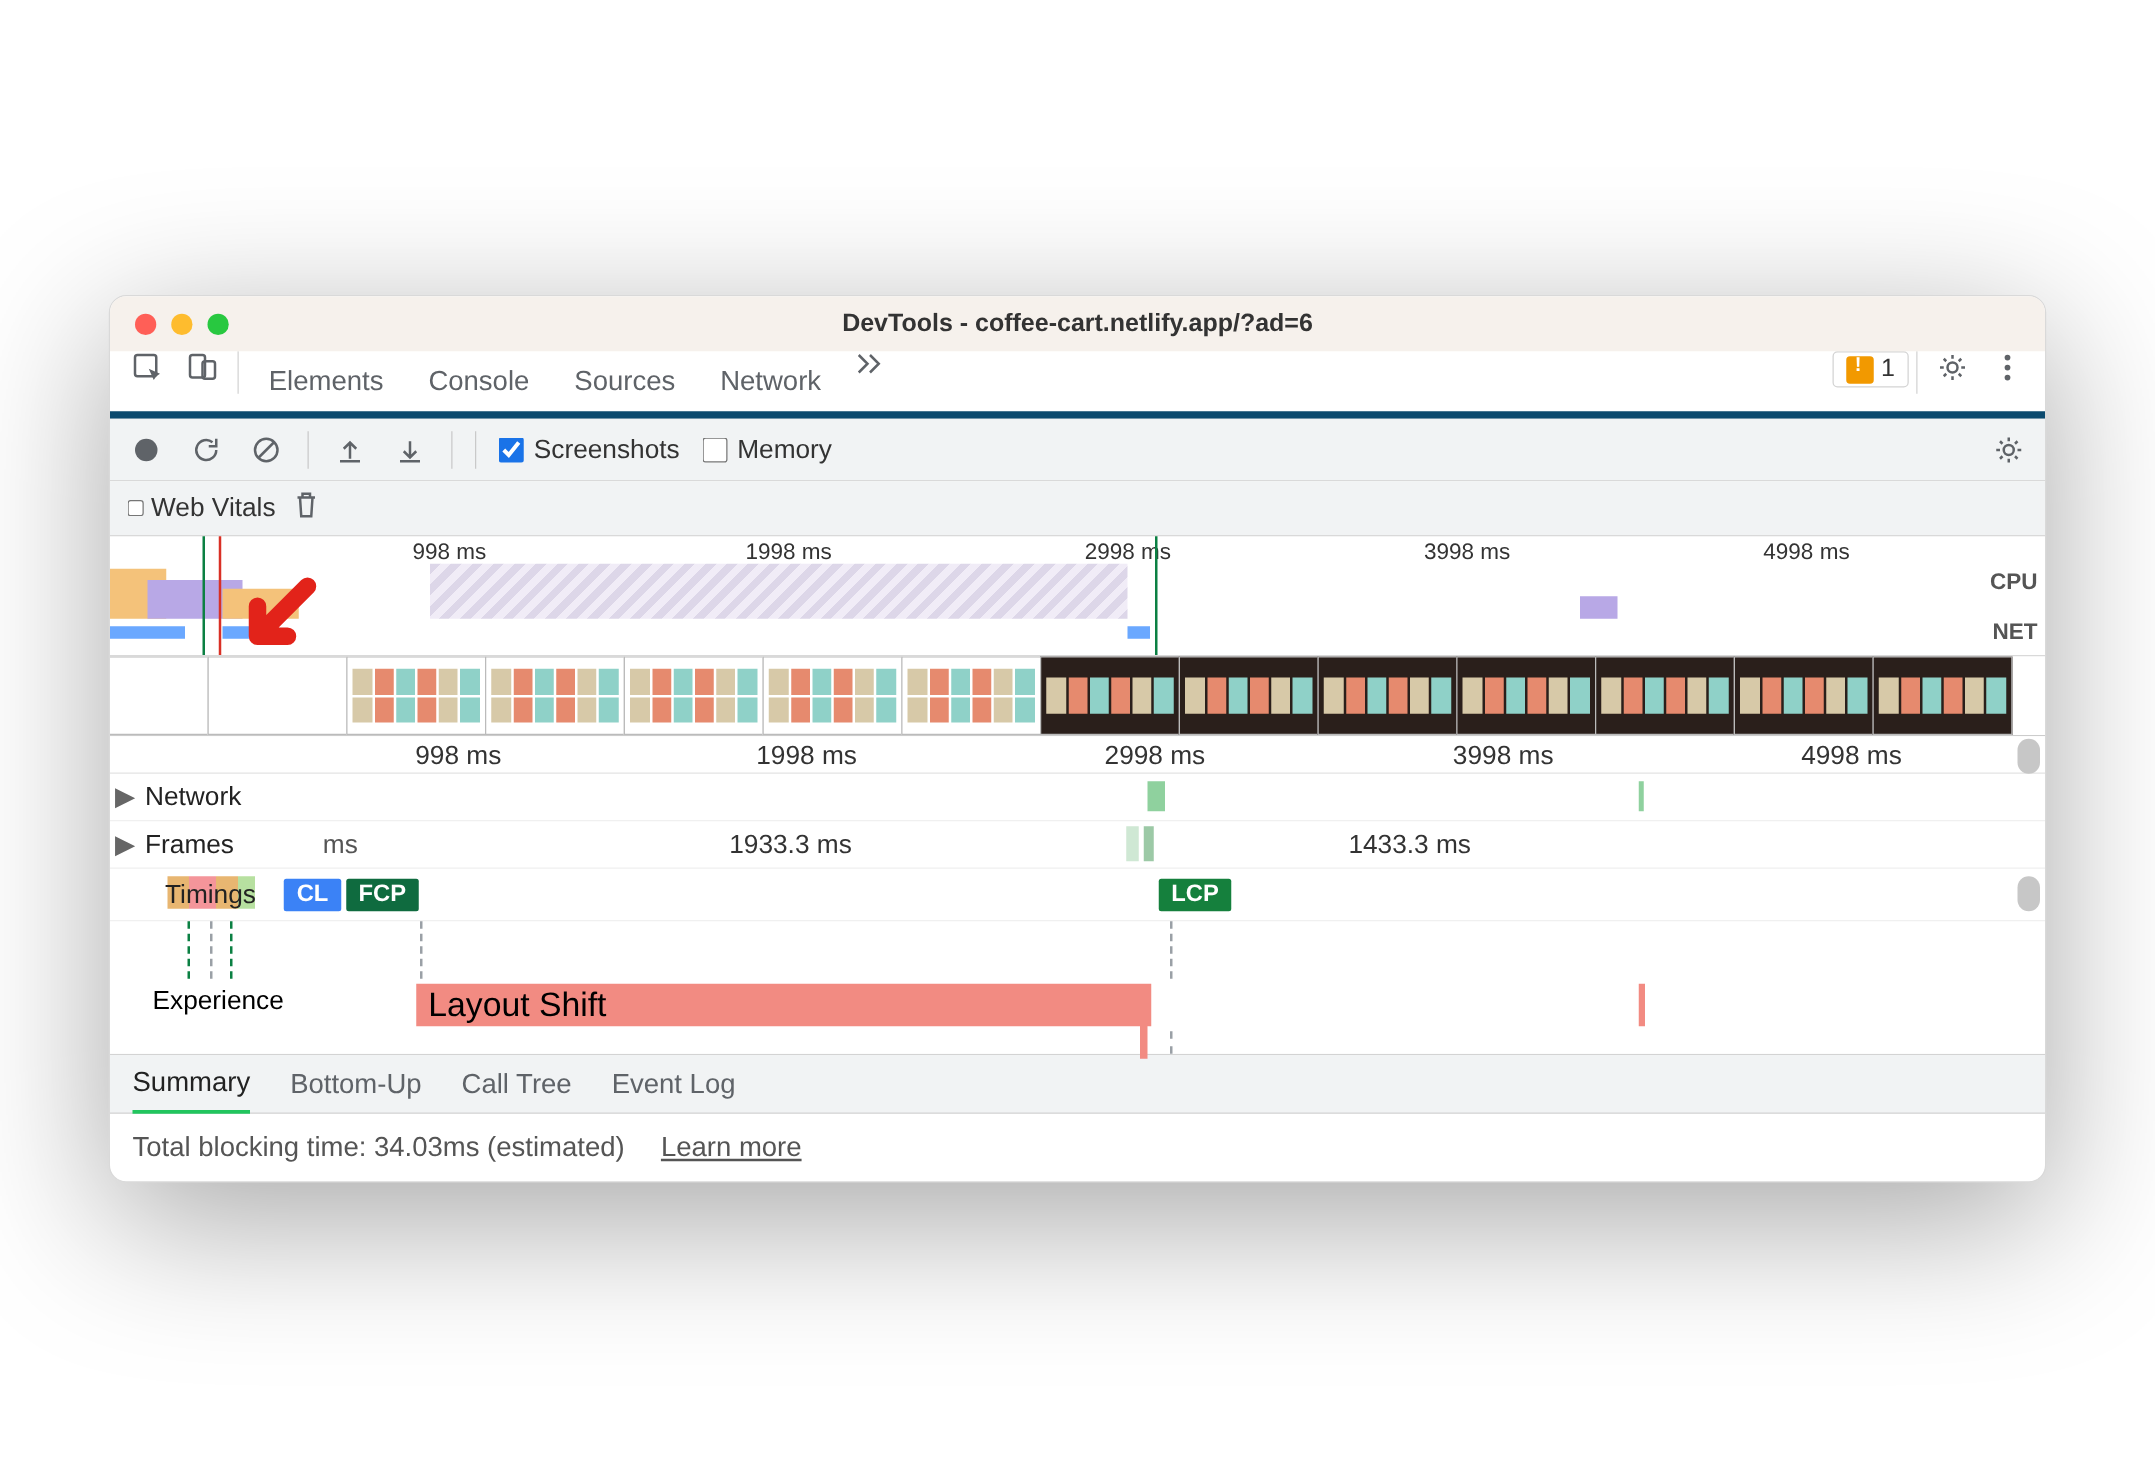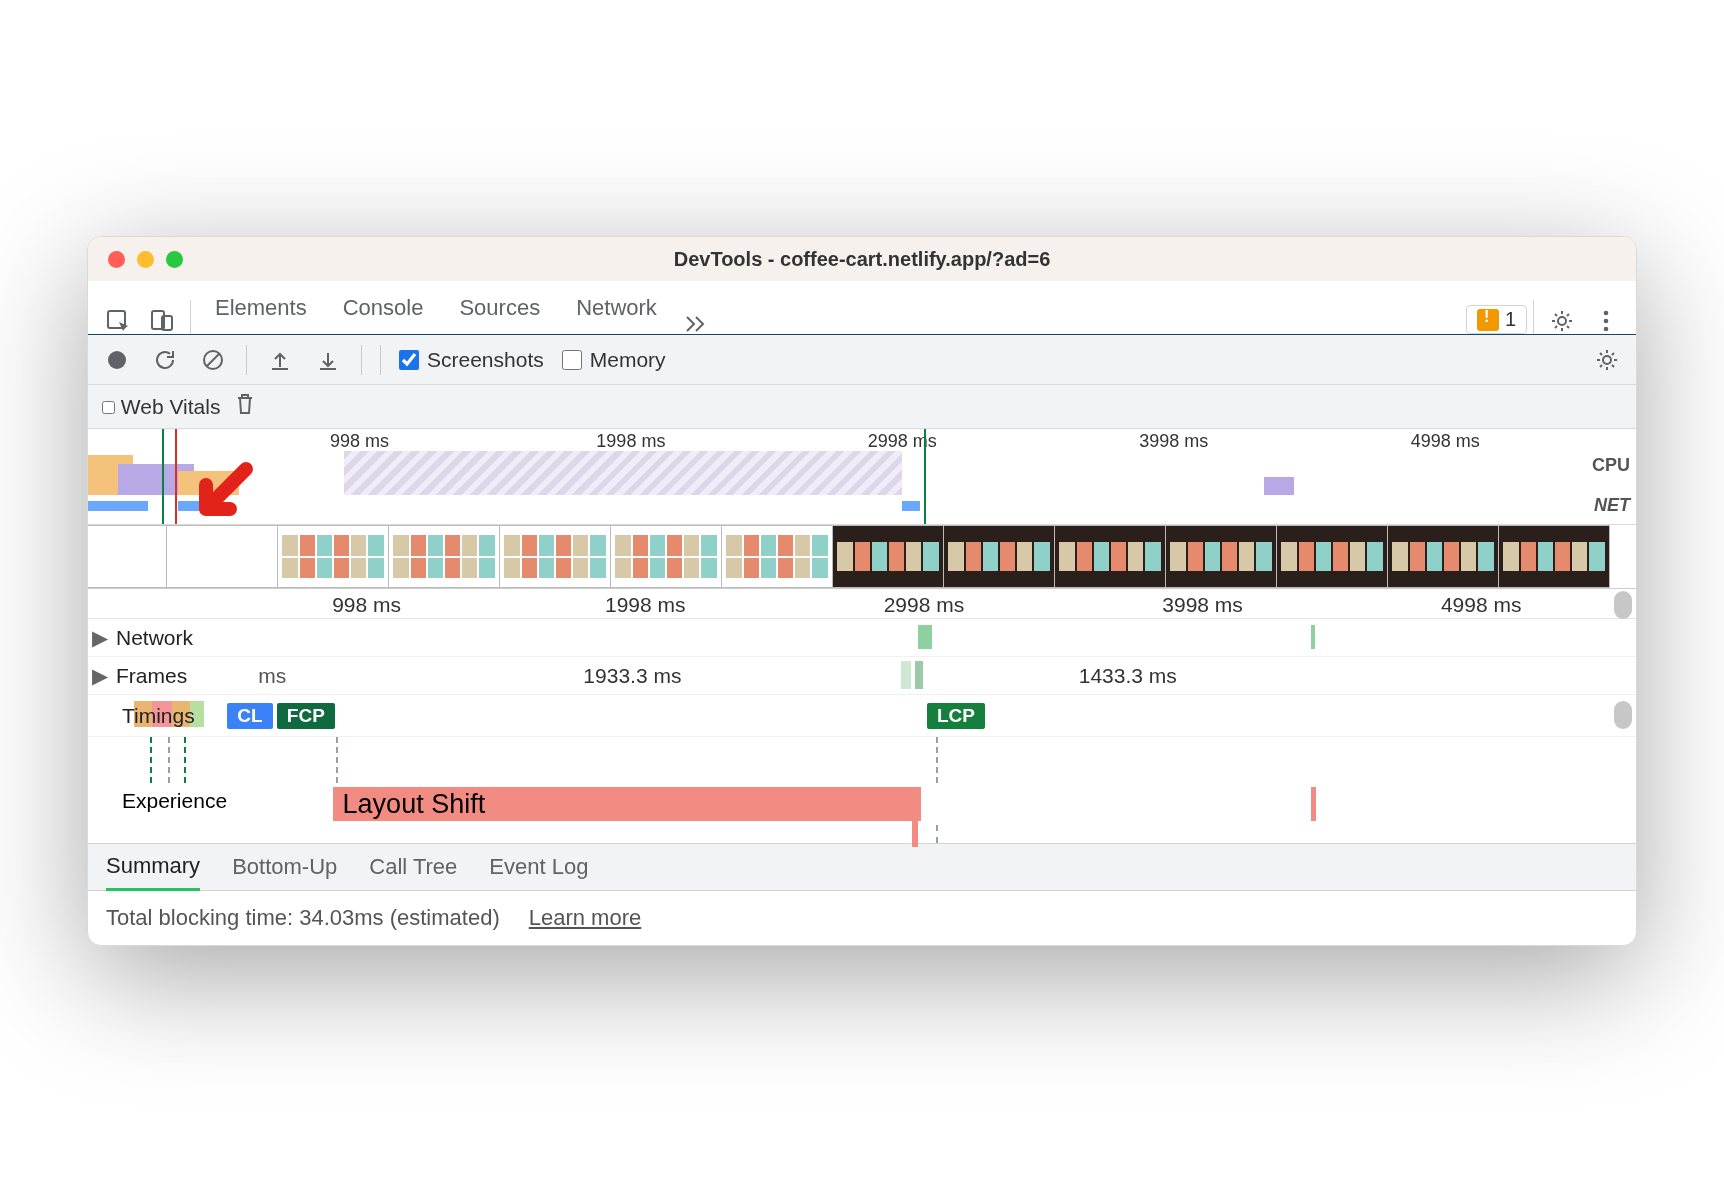--- a/index.html
+++ b/index.html
@@ -6,21 +6,21 @@
   body { background: #fff; display: flex; align-items: center; justify-content: center; min-height: 1182px; }
   .shadow-wrap { filter: drop-shadow(0 30px 60px rgba(0,0,0,.35)); }
   .window { width: 1550px; background: #fff; border-radius: 14px; overflow: hidden; border: 1px solid #d9d9d9; }
   
   .titlebar { height: 44px; background: #f6f1ec; display: flex; align-items: center; position: relative; }
   .traffic { display: flex; gap: 12px; padding-left: 20px; }
   .tl { width: 17px; height: 17px; border-radius: 50%; }
   .tl.r { background: #ff5f57; } .tl.y { background: #febc2e; } .tl.g { background: #28c840; }
   .titlebar .title { position: absolute; left: 0; right: 0; text-align: center; font-weight: 700; font-size: 20px; color: #333; pointer-events: none; }
   
-  .tabstrip { height: 54px; display: flex; align-items: flex-end; border-bottom: 1px solid #0c4a6e; padding: 0 8px; font-size: 22px; color: #5f6368; }
+  .tabstrip { height: 54px; display: flex; align-items: flex-start; border-bottom: 6px solid #0c4a6e; padding: 0 8px; font-size: 22px; color: #5f6368; }
   .tabstrip .icon { width: 44px; display: flex; align-items: center; justify-content: center; }
   .tabstrip .sep { width: 1px; height: 34px; background: #d3d3d3; margin: 0 6px; }
   .tabstrip .tab { padding: 0 18px; height: 100%; display: flex; align-items: center; cursor: pointer; }
   .tabstrip .tab.active { color: #1a73e8; border-bottom: 3px solid #1a73e8; margin-bottom: -1px; font-weight: 500; }
   .tabstrip .spacer { flex: 1; }
   .issues { display: flex; align-items: center; gap: 6px; border: 1px solid #d3d3d3; border-radius: 4px; padding: 2px 10px; font-size: 20px; color: #333; }
   .issues .bubble { width: 22px; height: 22px; background: #f29900; border-radius: 3px; position: relative; }
   .issues .bubble:after { content: "!"; color: #fff; font-weight: 700; position: absolute; left: 7px; top: -1px; font-size: 16px; }
   
   .toolbar { height: 50px; background: #f1f3f4; display: flex; align-items: center; padding: 0 14px; gap: 18px; font-size: 21px; color: #5f6368; border-bottom: 1px solid #d9d9d9; }
@@ -29,21 +29,21 @@
   .toolbar select { font-size: 21px; color: #333; background: transparent; border: none; padding: 4px 6px; }
   .toolbar label { display: flex; align-items: center; gap: 8px; color: #333; }
   .toolbar input[type=checkbox] { width: 20px; height: 20px; accent-color: #1a73e8; }
   .toolbar .grow { flex: 1; }
   .subbar { height: 44px; background: #f1f3f4; display: flex; align-items: center; padding: 0 14px; gap: 14px; font-size: 21px; color: #333; border-bottom: 1px solid #d9d9d9; }
   
   .overview { position: relative; height: 96px; border-bottom: 1px solid #d9d9d9; }
   .ruler { position: absolute; top: 0; left: 0; right: 40px; height: 22px; }
   .ruler span { position: absolute; top: 2px; font-size: 18px; color: #333; transform: translateX(-50%); }
   .rlabel { position: absolute; right: 6px; font-weight: 700; font-size: 18px; color: #555; }
-  .cpu-row { top: 26px; } .net-row { top: 66px; font-style: italic; }
+  .cpu-row { top: 26px; } .net-row { top: 66px; }
   .cpu-area { position: absolute; left: 0; right: 40px; top: 22px; height: 44px; }
   .net-area { position: absolute; left: 0; right: 40px; top: 66px; height: 24px; }
   .hatch { position: absolute; top: 0; bottom: 0; background: repeating-linear-gradient(135deg,#d9d2e6 0 6px,#efeaf6 6px 12px); opacity: .9; }
   .cpu-blob { position: absolute; bottom: 0; background: #f4c27a; }
   .cpu-purple { position: absolute; bottom: 0; background: #b8a8e6; }
   .net-bar { position: absolute; top: 6px; height: 10px; background: #6aa8ff; }
   .vline { position: absolute; top: 0; bottom: 0; width: 2px; }
   .vline.green { background: #0b8043; } .vline.red { background: #d93025; }
   .arrow { position: absolute; left: 100px; top: 30px; color: #e2231a; }
   
@@ -410,21 +410,21 @@
       <span class="caret">▶</span>
       <span class="name">Frames</span>
       <span style="position:absolute;left:11%;color:#555">ms</span>
       <span style="position:absolute;left:32%;color:#333">1933.3 ms</span>
       <span style="position:absolute;left:64%;color:#333">1433.3 ms</span>
       <div style="position:absolute;left:52.5%;top:4px;width:10px;height:28px;background:#cfe8d4"></div>
       <div style="position:absolute;left:53.4%;top:4px;width:8px;height:28px;background:#9cc9a6"></div>
     </div>
 
     <div class="track" style="height:42px">
-      <span class="name" style="padding-left:34px">Timings</span>
+      <span class="name" style="padding-left:44px">Timings</span>
       <span class="badge cls" style="position:absolute;left:9.0%">CL</span>
       <span class="badge fcp" style="position:absolute;left:12.2%">FCP</span>
       <span class="badge lcp" style="position:absolute;left:54.2%">LCP</span>
       <div style="position:absolute;left:3%;top:6px;width:70px;height:26px;background:linear-gradient(90deg,#e8b671 0 25%,#f4959a 25% 55%,#e8b671 55% 80%,#b7e0a0 80% 100%)"></div>
       <div class="scroll-thumb" style="top:6px"></div>
     </div>
 
     <div style="height:46px;position:relative">
       <div class="dash green" style="left:4.0%"></div>
       <div class="dash" style="left:5.2%"></div>

